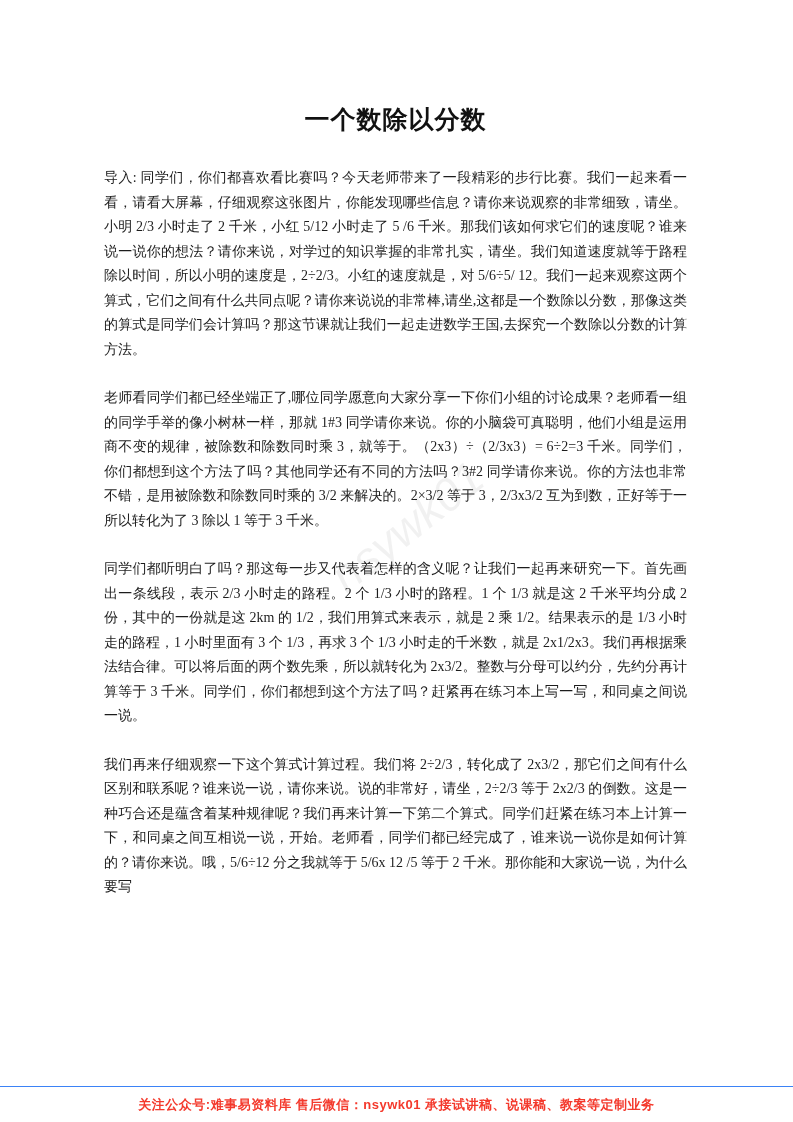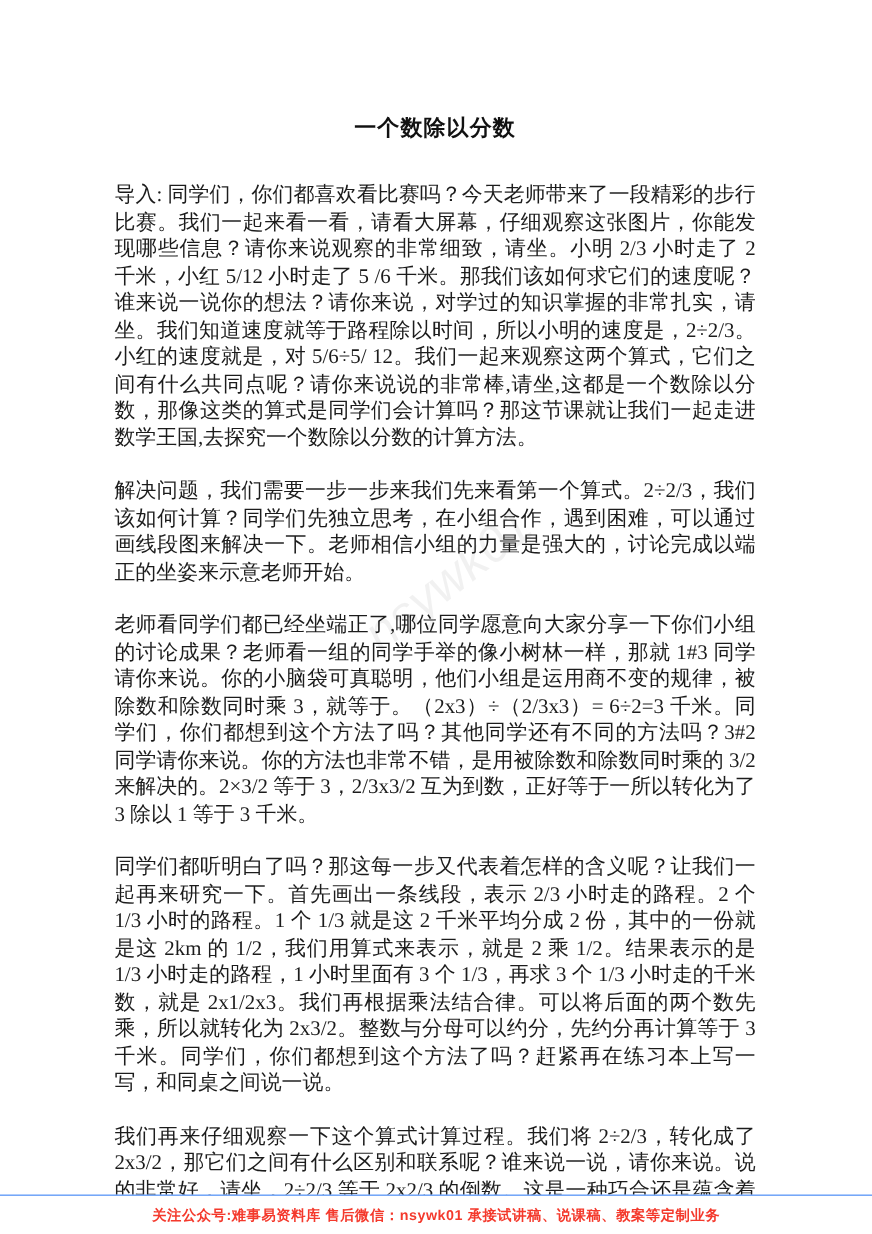--- a/index.html
+++ b/index.html
@@ -15,35 +15,35 @@
     overflow: hidden;
     font-family: "Liberation Serif", "DejaVu Serif", serif;
     color: #1c1c1c;
   }
   .doc-title {
     position: absolute;
     top: 103px;
     left: 104px;
     right: 106px;
     text-align: center;
-    font-size: 20px;
+    font-size: 25px;
     font-weight: bold;
     color: #111111;
     margin: 0;
     letter-spacing: 1px;
   }
   .doc-body {
     position: absolute;
     top: 166px;
     left: 104px;
     right: 106px;
   }
   .doc-body p {
     margin: 0 0 24px 0;
-    font-size: 19px;
+    font-size: 14px;
     line-height: 24.5px;
     text-align: justify;
     text-justify: inter-ideograph;
     word-break: break-word;
   }
   .watermark {
     position: absolute;
     top: 560px;
     left: 320px;
     transform: rotate(-38deg);
@@ -76,21 +76,20 @@
 </style>
 </head>
 <body>
 
 <div class="page">
 
   <h1 class="doc-title">一个数除以分数</h1>
 
   <div class="doc-body">
     <p>导入: 同学们，你们都喜欢看比赛吗？今天老师带来了一段精彩的步行比赛。我们一起来看一看，请看大屏幕，仔细观察这张图片，你能发现哪些信息？请你来说观察的非常细致，请坐。小明 2/3 小时走了 2 千米，小红 5/12 小时走了 5 /6 千米。那我们该如何求它们的速度呢？谁来说一说你的想法？请你来说，对学过的知识掌握的非常扎实，请坐。我们知道速度就等于路程除以时间，所以小明的速度是，2÷2/3。小红的速度就是，对 5/6÷5/ 12。我们一起来观察这两个算式，它们之间有什么共同点呢？请你来说说的非常棒,请坐,这都是一个数除以分数，那像这类的算式是同学们会计算吗？那这节课就让我们一起走进数学王国,去探究一个数除以分数的计算方法。</p>
-    <p>解决问题，我们需要一步一步来我们先来看第一个算式。2÷2/3，我们该如何计算？同学们先独立思考，在小组合作，遇到困难，可以通过画线段图来解决一下。老师相信小组的力量是强大的，讨论完成以端正的坐姿来示意老师开始。</p>
     <p>老师看同学们都已经坐端正了,哪位同学愿意向大家分享一下你们小组的讨论成果？老师看一组的同学手举的像小树林一样，那就 1#3 同学请你来说。你的小脑袋可真聪明，他们小组是运用商不变的规律，被除数和除数同时乘 3，就等于。（2x3）÷（2/3x3）= 6÷2=3 千米。同学们，你们都想到这个方法了吗？其他同学还有不同的方法吗？3#2 同学请你来说。你的方法也非常不错，是用被除数和除数同时乘的 3/2 来解决的。2×3/2 等于 3，2/3x3/2 互为到数，正好等于一所以转化为了 3 除以 1 等于 3 千米。</p>
     <p>同学们都听明白了吗？那这每一步又代表着怎样的含义呢？让我们一起再来研究一下。首先画出一条线段，表示 2/3 小时走的路程。2 个 1/3 小时的路程。1 个 1/3 就是这 2 千米平均分成 2 份，其中的一份就是这 2km 的 1/2，我们用算式来表示，就是 2 乘 1/2。结果表示的是 1/3 小时走的路程，1 小时里面有 3 个 1/3，再求 3 个 1/3 小时走的千米数，就是 2x1/2x3。我们再根据乘法结合律。可以将后面的两个数先乘，所以就转化为 2x3/2。整数与分母可以约分，先约分再计算等于 3 千米。同学们，你们都想到这个方法了吗？赶紧再在练习本上写一写，和同桌之间说一说。</p>
     <p>我们再来仔细观察一下这个算式计算过程。我们将 2÷2/3，转化成了 2x3/2，那它们之间有什么区别和联系呢？谁来说一说，请你来说。说的非常好，请坐，2÷2/3 等于 2x2/3 的倒数。这是一种巧合还是蕴含着某种规律呢？我们再来计算一下第二个算式。同学们赶紧在练习本上计算一下，和同桌之间互相说一说，开始。老师看，同学们都已经完成了，谁来说一说你是如何计算的？请你来说。哦，5/6÷12 分之我就等于 5/6x 12 /5 等于 2 千米。那你能和大家说一说，为什么要写</p>
   </div>
 
   <div class="watermark">nsywk01</div>
 
   <div class="footer-banner">关注公众号:难事易资料库  售后微信：nsywk01  承接试讲稿、说课稿、教案等定制业务</div>
 
 </div>

